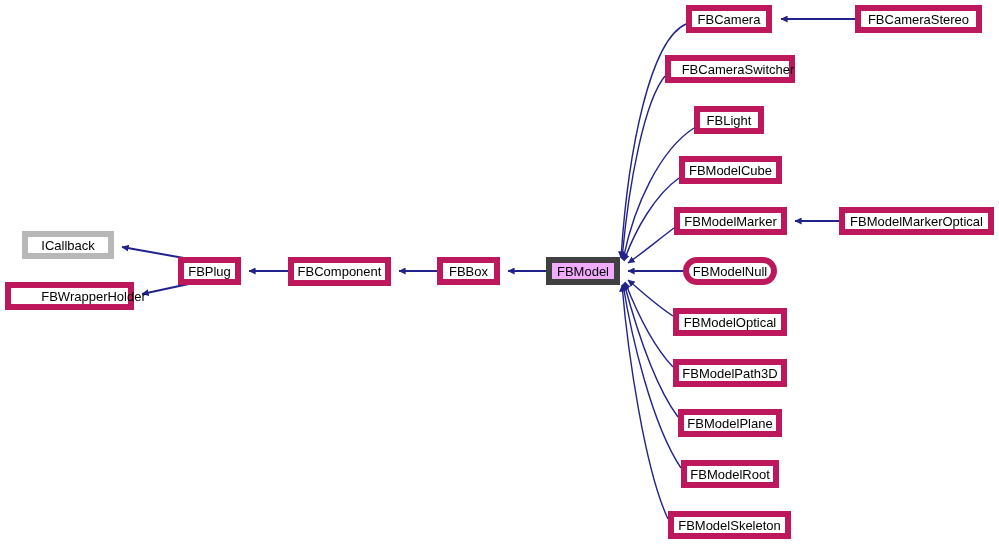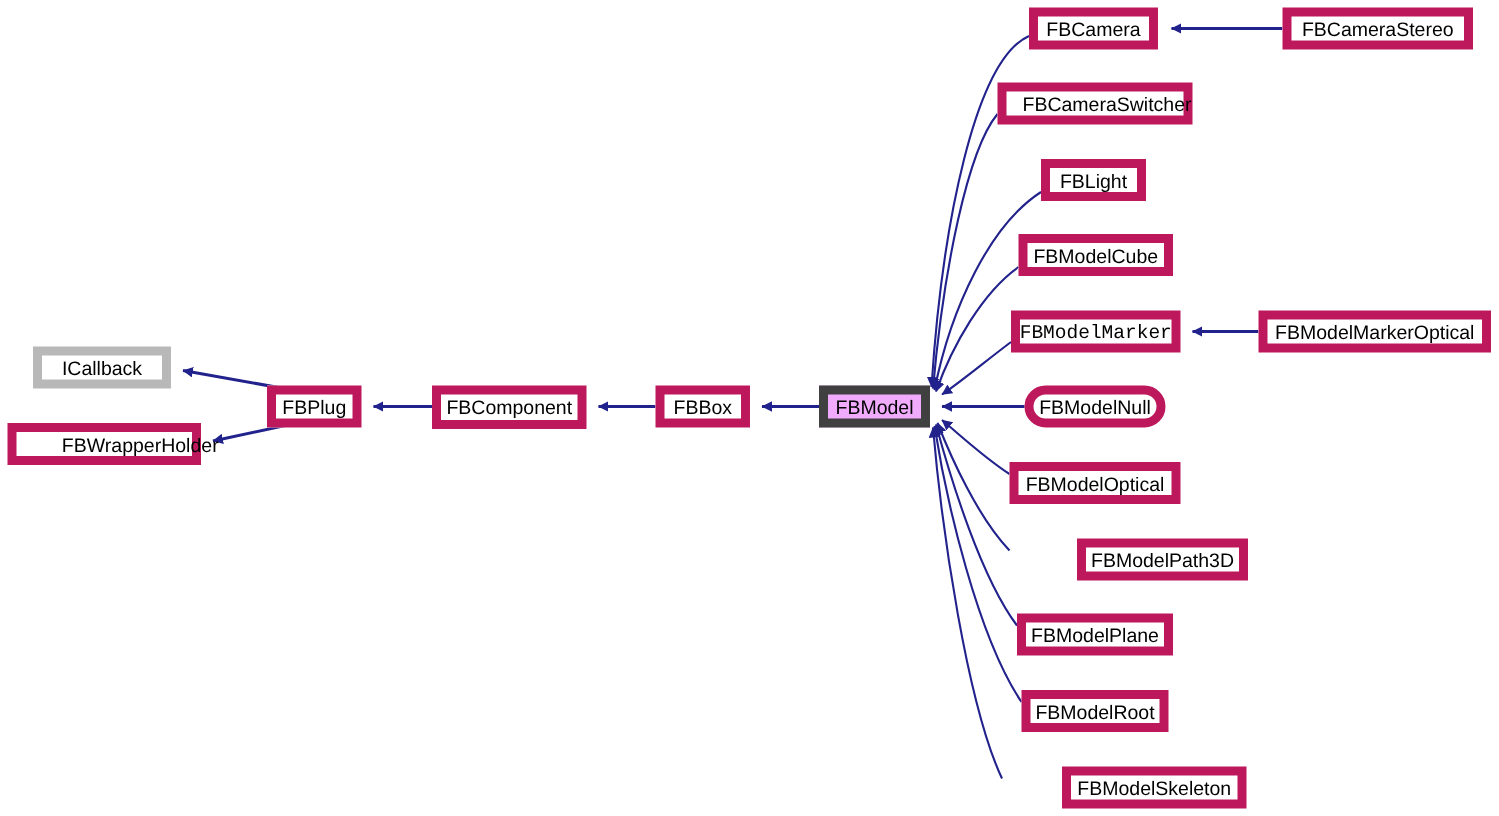--- a/index.html
+++ b/index.html
@@ -110,38 +110,38 @@
       </div>
       <div class="node" style="left: 665px; top: 55px; width: 130px; height: 28px; padding-left: 16px;">
         <span class="label">FBCameraSwitcher</span>
       </div>
       <div class="node" style="left: 694px; top: 106px; width: 70px; height: 28px;">
         <span class="label">FBLight</span>
       </div>
       <div class="node" style="left: 679px; top: 156px; width: 103px; height: 28px;">
         <span class="label">FBModelCube</span>
       </div>
-      <div class="node" style="left: 674px; top: 207px; width: 113px; height: 28px; font-family: Liberation Mono, monospace;">
+      <div class="node" style="left: 674px; top: 207px; width: 113px; height: 28px;">
         <span class="label">FBModelMarker</span>
       </div>
       <div class="node" style="left: 839px; top: 207px; width: 155px; height: 28px;">
         <span class="label">FBModelMarkerOptical</span>
       </div>
       <div class="node" style="left: 683px; top: 257px; width: 94px; height: 28px; border-radius: 14px;">
         <span class="label">FBModelNull</span>
       </div>
       <div class="node" style="left: 673px; top: 308px; width: 114px; height: 28px;">
         <span class="label">FBModelOptical</span>
       </div>
-      <div class="node" style="left: 673px; top: 359px; width: 114px; height: 28px; margin-left: 45px;">
+      <div class="node" style="left: 673px; top: 359px; width: 114px; height: 28px;">
         <span class="label">FBModelPath3D</span>
       </div>
       <div class="node" style="left: 678px; top: 409px; width: 104px; height: 28px;">
         <span class="label">FBModelPlane</span>
       </div>
       <div class="node" style="left: 681px; top: 460px; width: 98px; height: 28px;">
         <span class="label">FBModelRoot</span>
       </div>
-      <div class="node" style="left: 668px; top: 511px; width: 123px; height: 28px; margin-left: 40px;">
+      <div class="node" style="left: 668px; top: 511px; width: 123px; height: 28px;">
         <span class="label">FBModelSkeleton</span>
       </div>
     </div>
 </div>
 
 </body></html>

